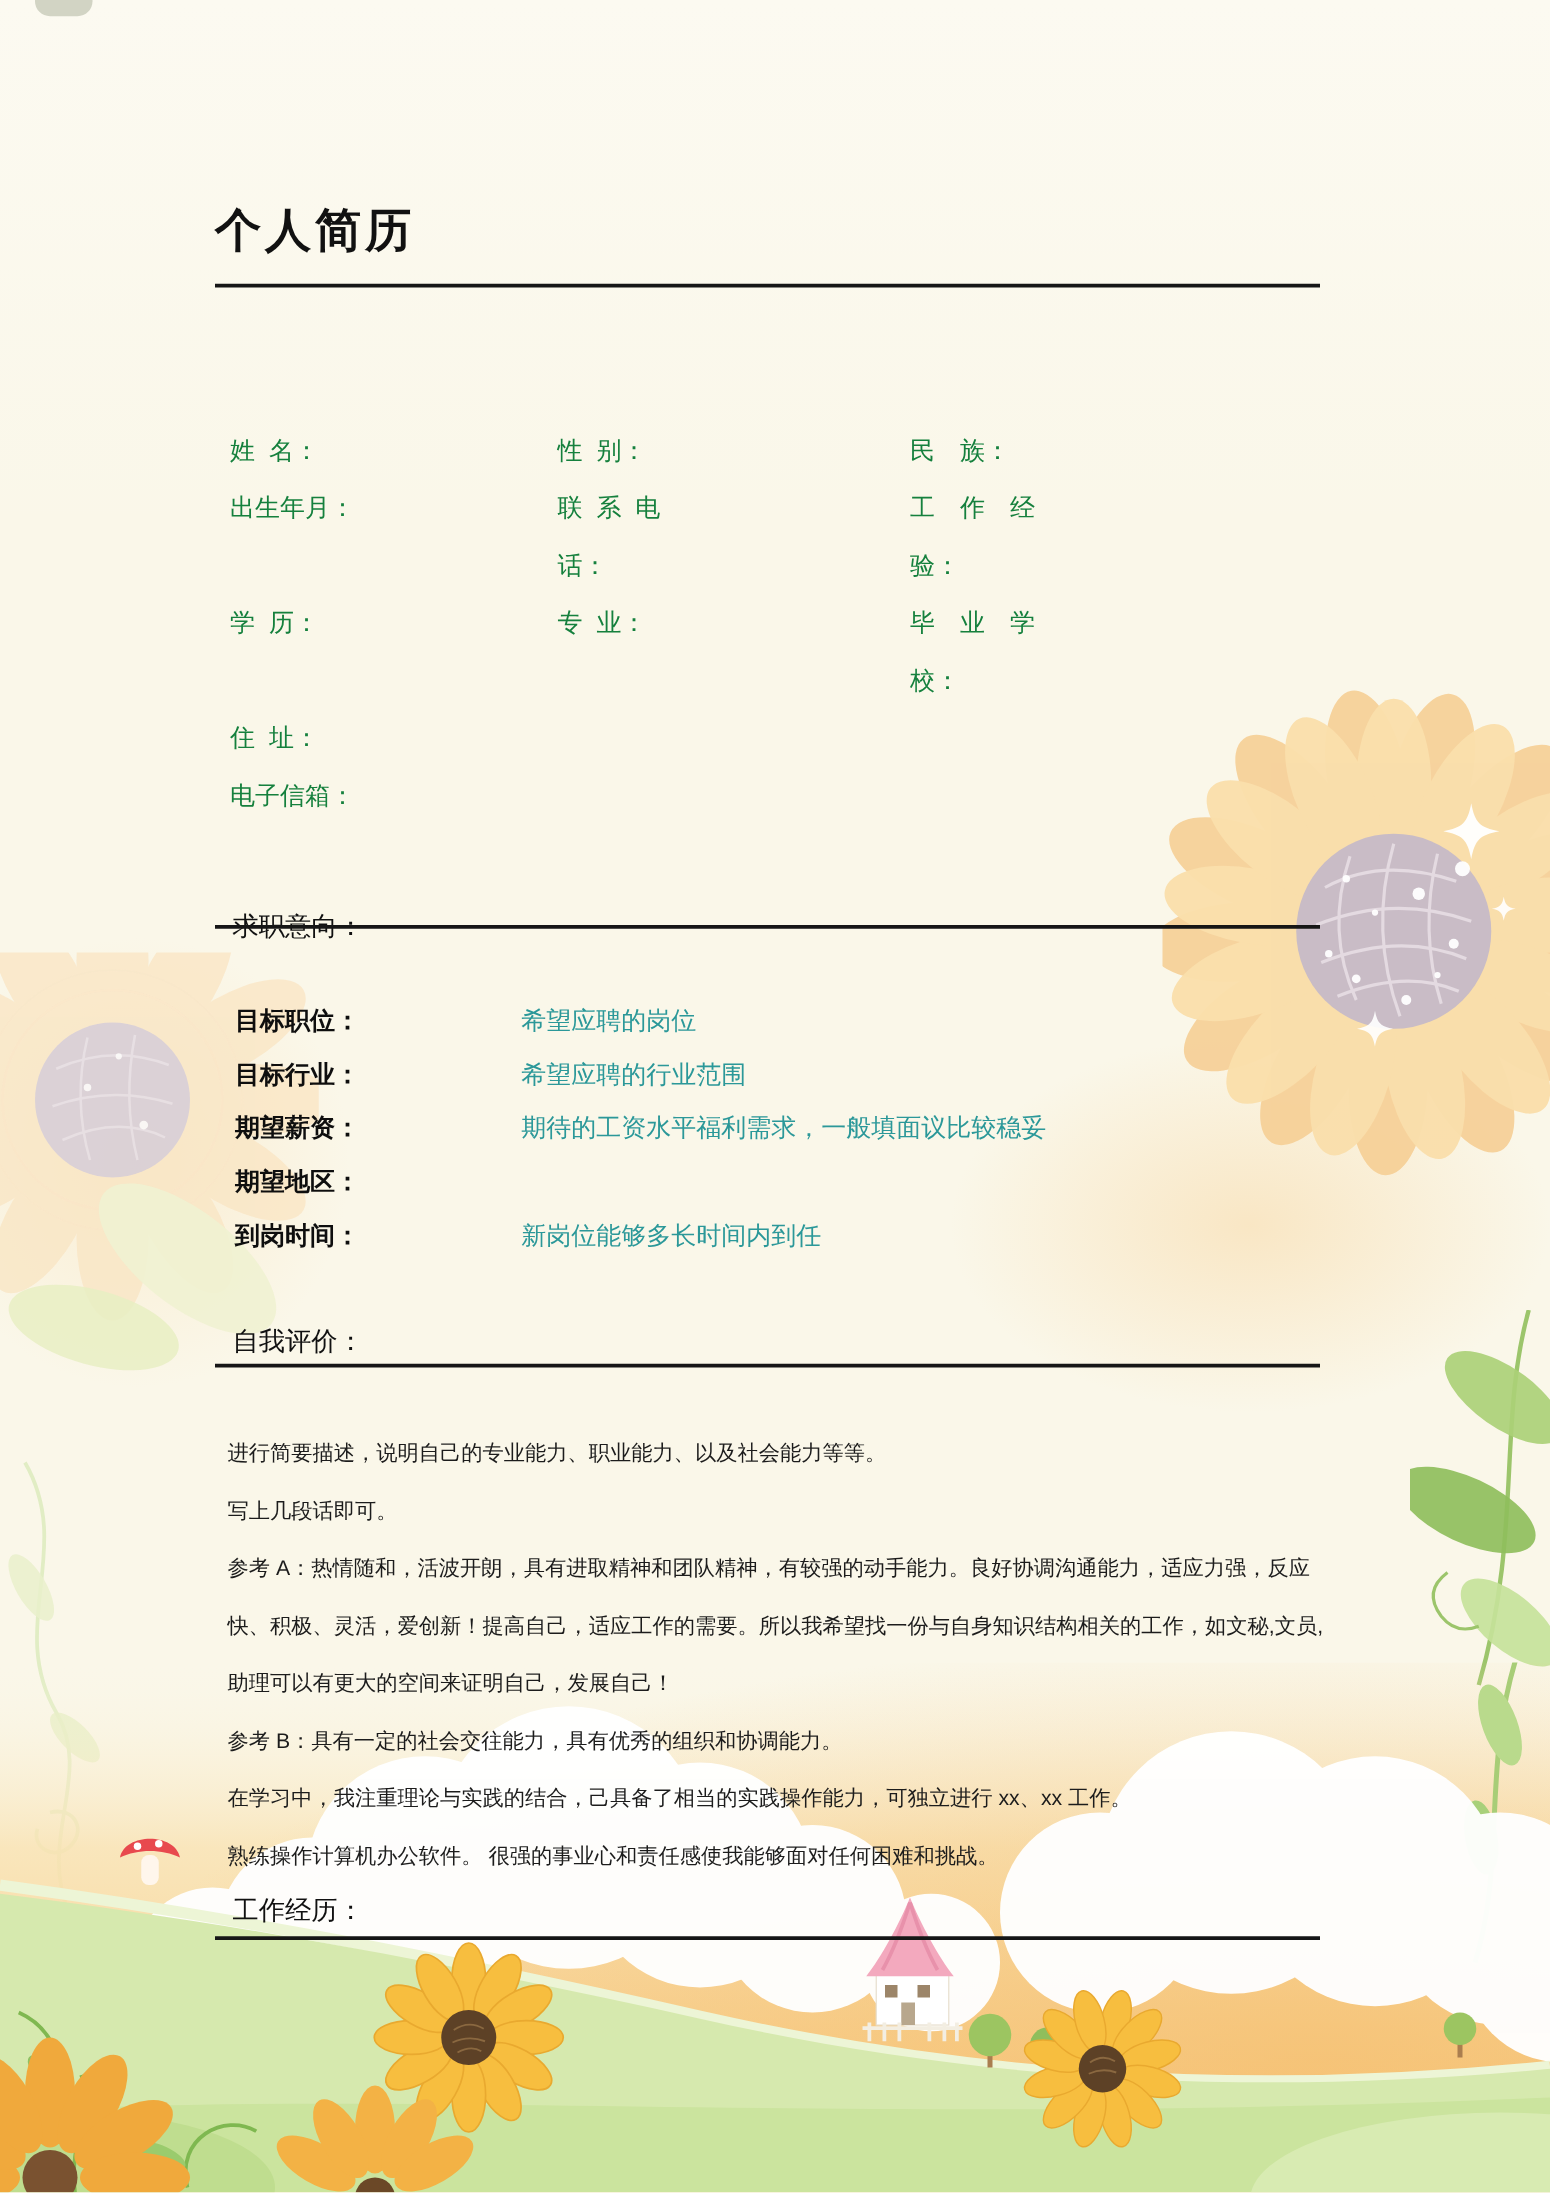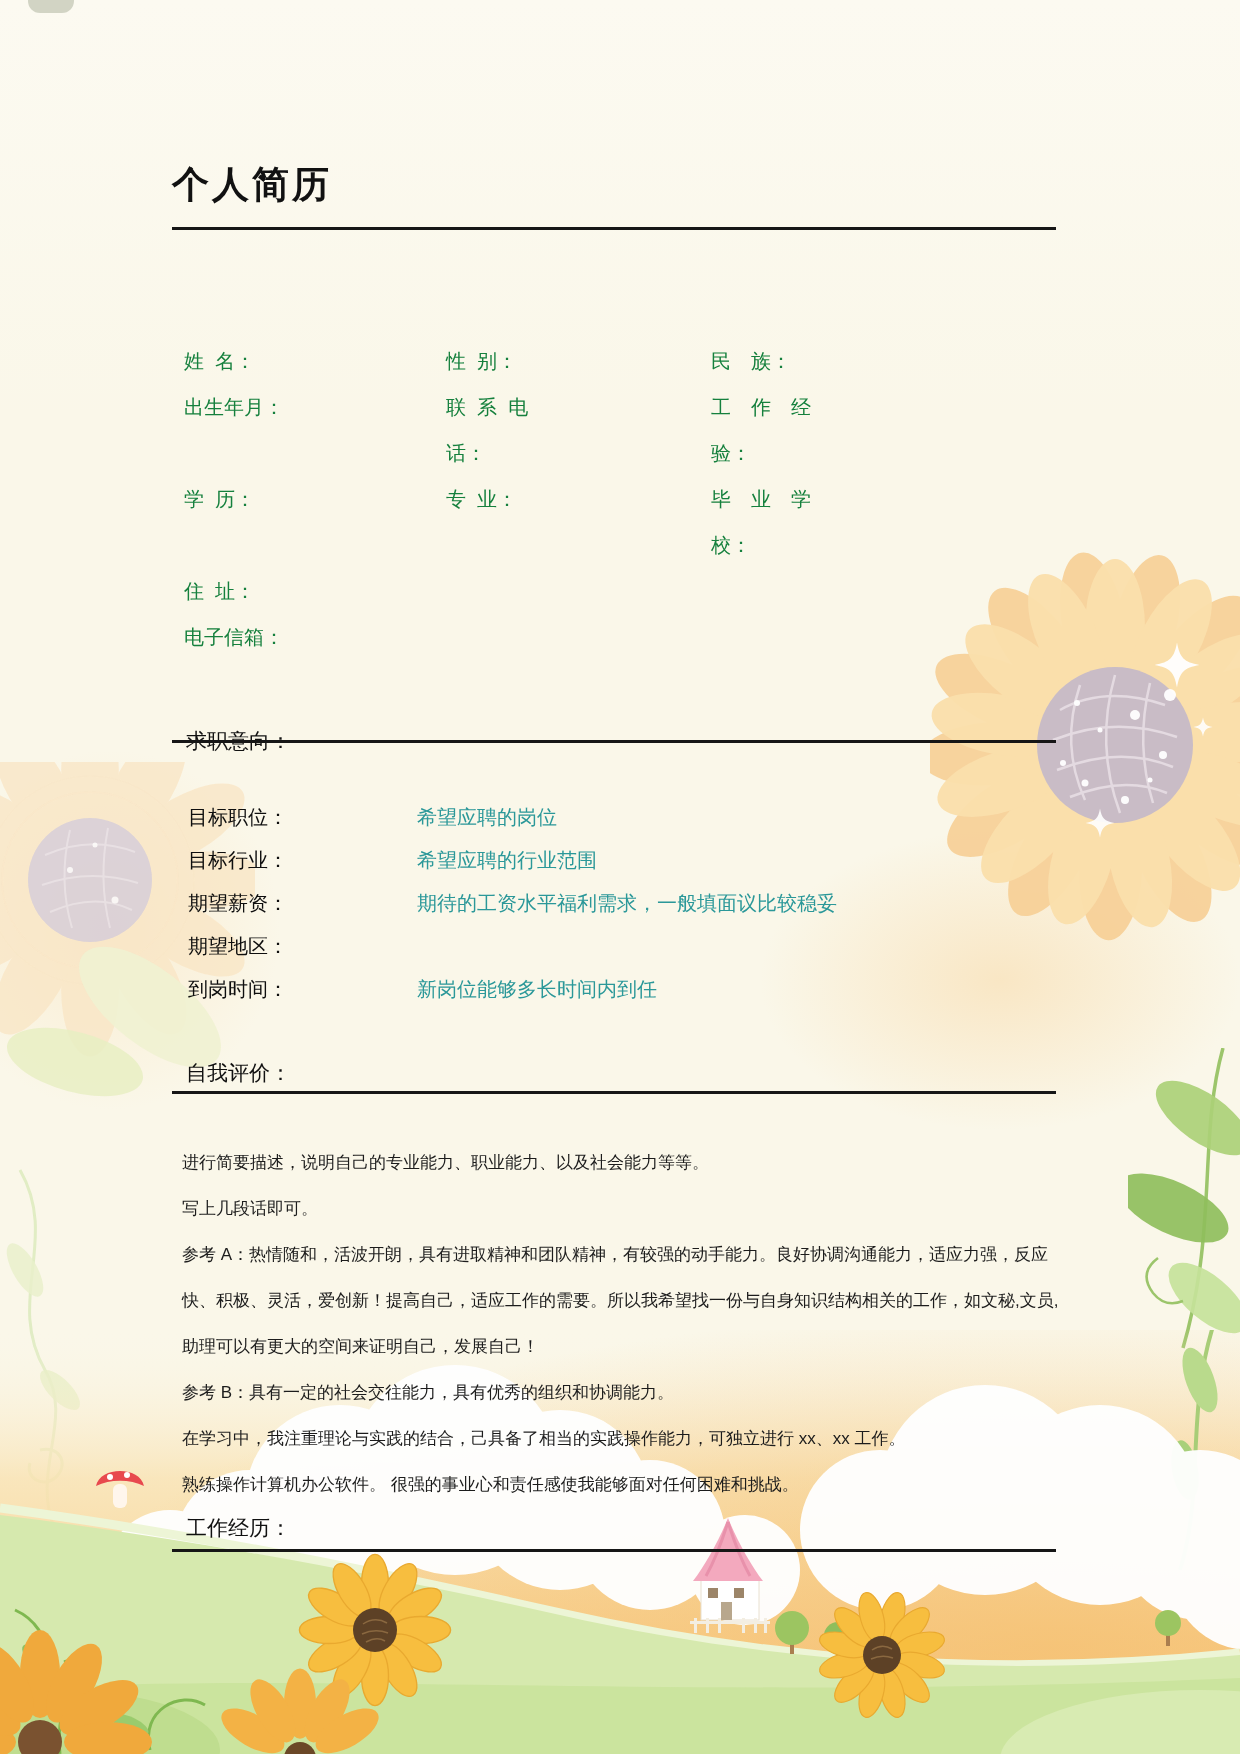--- a/index.html
+++ b/index.html
@@ -47,30 +47,30 @@
   .rule-title{top:227px;}
   .rule-intent{top:740px;}
   .rule-self{top:1091px;}
   .rule-work{top:1549px;}
 
   .form{position:absolute;left:184px;top:338px;width:880px;font-size:20px;color:#15803d;}
   .frow{position:relative;height:46px;line-height:46px;white-space:pre;}
   .fc{position:absolute;top:0;}
   .fc1{left:0;}
   .fc2{left:262px;}
-  .fc3{left:527px;}
+  .fc3{left:544px;}
 
   .sec-heading{position:absolute;left:186px;margin:0;font-size:21px;font-weight:500;color:#111;}
   .h-intent{top:727px;}
   .h-self{top:1059px;}
   .h-work{top:1514px;}
 
   .intent{position:absolute;left:188px;top:796px;width:870px;}
   .irow{position:relative;height:43px;line-height:43px;}
-  .ilabel{position:absolute;left:0;font-weight:normal;font-size:20px;color:#0e0e0e;}
+  .ilabel{position:absolute;left:0;font-weight:bold;font-size:20px;color:#0e0e0e;}
   .ivalue{position:absolute;left:185px;font-size:20px;color:#2B9899;margin-left:44px;}
 
   .paras{position:absolute;left:182px;top:1140px;width:884px;}
   .paras p{margin:0;font-size:17px;line-height:46px;color:#1c1c1c;}
 </style>
 </head>
 <body>
 
 <div class="page">
 

